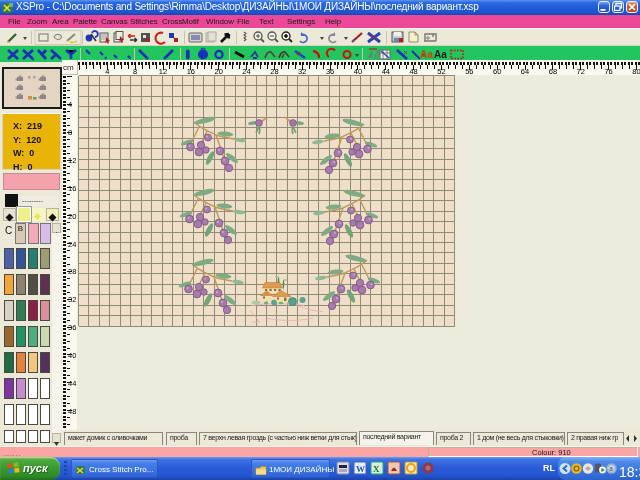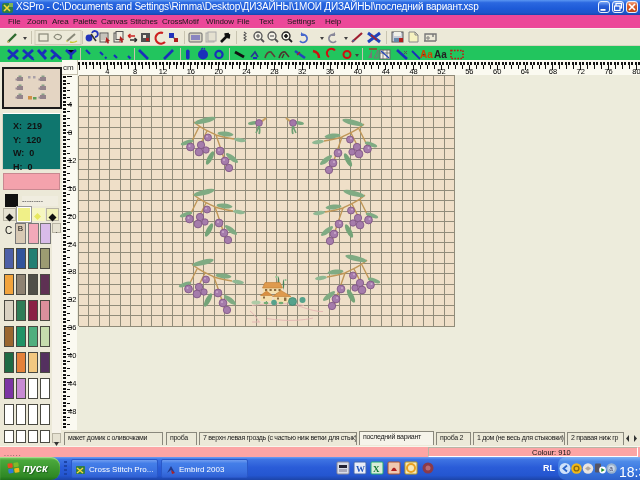--- a/index.html
+++ b/index.html
@@ -309,21 +309,21 @@
         <rect x="37.5" y="15.5" width="3" height="1.5" fill="#88a287"></rect>
         <rect x="34.5" y="18.5" width="2" height="2" fill="#9b8d95"></rect>
 <rect x="36" y="26" width="6" height="4" fill="#93838b"></rect>
         <rect x="37.5" y="24.5" width="3" height="1.5" fill="#88a287"></rect>
         <rect x="34.5" y="27.5" width="2" height="2" fill="#9b8d95"></rect>
 <rect x="24" y="7" width="2.5" height="2.5" fill="#a8a0a8"></rect>
         <rect x="29" y="7" width="2.5" height="2.5" fill="#a8a0a8"></rect>
 <rect x="24" y="27" width="4" height="3.5" fill="#d09048"></rect>
         <rect x="29" y="28" width="3.5" height="2.5" fill="#5f9e57"></rect>
 </svg></div>
-<div class="abs" style="left:2px;top:51px;width:59px;height:57px;background:#0f766e;border:1px solid #d8d4c4;border-top:1px solid #fff;">
+<div class="abs" style="left:2px;top:51px;width:59px;height:57px;background:#eab308;border:1px solid #d8d4c4;border-top:1px solid #fff;">
 <div style="position:absolute;left:10px;top:6px;font-size:9px;font-weight:bold;color:#111;line-height:13.5px;white-space:pre;">X:  219
 Y:  120
 W:  0
 H:  0</div>
 </div>
 <div class="abs" style="left:3px;top:111px;width:57px;height:17px;background:#f4a2ac;border:1px solid #c88890;"></div>
 <div class="abs" style="left:5px;top:132px;width:13px;height:13px;background:#111;"></div>
 <div class="abs" style="left:22px;top:134px;width:36px;height:10px;background:#f0ede0;font-size:7px;color:#333;line-height:10px;">---------</div>
 <div class="abs" style="left:3px;top:146px;width:13px;height:13px;background:#e6e2d2;border:1px solid #b8b4a4;"><svg width="11" height="11">
         <path d="M5.5 1.5 L9.5 5.5 L5.5 9.5 L1.5 5.5 Z" fill="#111"></path>
@@ -411,26 +411,26 @@
 <span class="abs" style="left:23px;top:5px;color:#fff;font-size:11px;font-weight:bold;font-style:italic;text-shadow:1px 1px 1px #1f5f1f;">пуск</span>
 </div>
 <div class="abs" style="left:64px;top:4px;width:3px;height:15px;background:repeating-linear-gradient(180deg,#1c44a8 0,#1c44a8 2px,transparent 2px,transparent 4px);"></div>
 <div class="tbtn" style="left:71px;width:87px;">
       <svg class="abs" style="left:3px;top:4px" width="12" height="12">
         <rect x="1" y="2" width="9" height="8" rx="1" fill="#2f7d46"></rect>
         <path d="M2 4 L8 9 M8 4 L2 9" stroke="#f5d83a" stroke-width="1.4"></path>
       </svg>
       <span class="lbl">Cross Stitch Pro...</span>
     </div>
-<div class="tbtn" style="left:161px;width:87px;">
+<div class="tbtn" style="left:251px;width:79px;">
       <svg class="abs" style="left:3px;top:4px" width="12" height="12">
-        <path d="M2 9 L6 2 L10 9 L6 6 Z" fill="#223a8c"></path>
-        <path d="M6 6 L10 9 L7 10 Z" fill="#b02020"></path>
+        <path d="M1 4 h4 l1 -1.5 h5 v8 h-10 z" fill="#f0c860" stroke="#b8922f" stroke-width="0.8"></path>
+        <path d="M1 5.5 h10 v5 h-10 z" fill="#f8dc84"></path>
       </svg>
-      <span class="lbl">Embird 2003</span>
+      <span class="lbl">1МОИ ДИЗАЙНЫ</span>
     </div>
 <svg class="abs" style="left:336px;top:4px" width="110" height="16">
 <rect x="1" y="1" width="12" height="12" rx="1" fill="#d8dce8" stroke="#889"></rect>
       <rect x="3" y="4" width="8" height="3" fill="#223"></rect>
       <rect x="3" y="8" width="8" height="3" fill="#aab"></rect>
 <rect x="18" y="1" width="12" height="12" rx="1" fill="#e8ecf8" stroke="#46a"></rect>
       <text x="20" y="11" font-size="9" font-weight="bold" fill="#2255bb" font-family="Liberation Serif">W</text>
 <rect x="35" y="1" width="12" height="12" rx="1" fill="#d8ecd8" stroke="#2a7"></rect>
       <text x="37" y="11" font-size="9" font-weight="bold" fill="#117733" font-family="Liberation Serif">X</text>
 <rect x="52" y="1" width="12" height="12" rx="1" fill="#f0c8b0" stroke="#a53"></rect>

